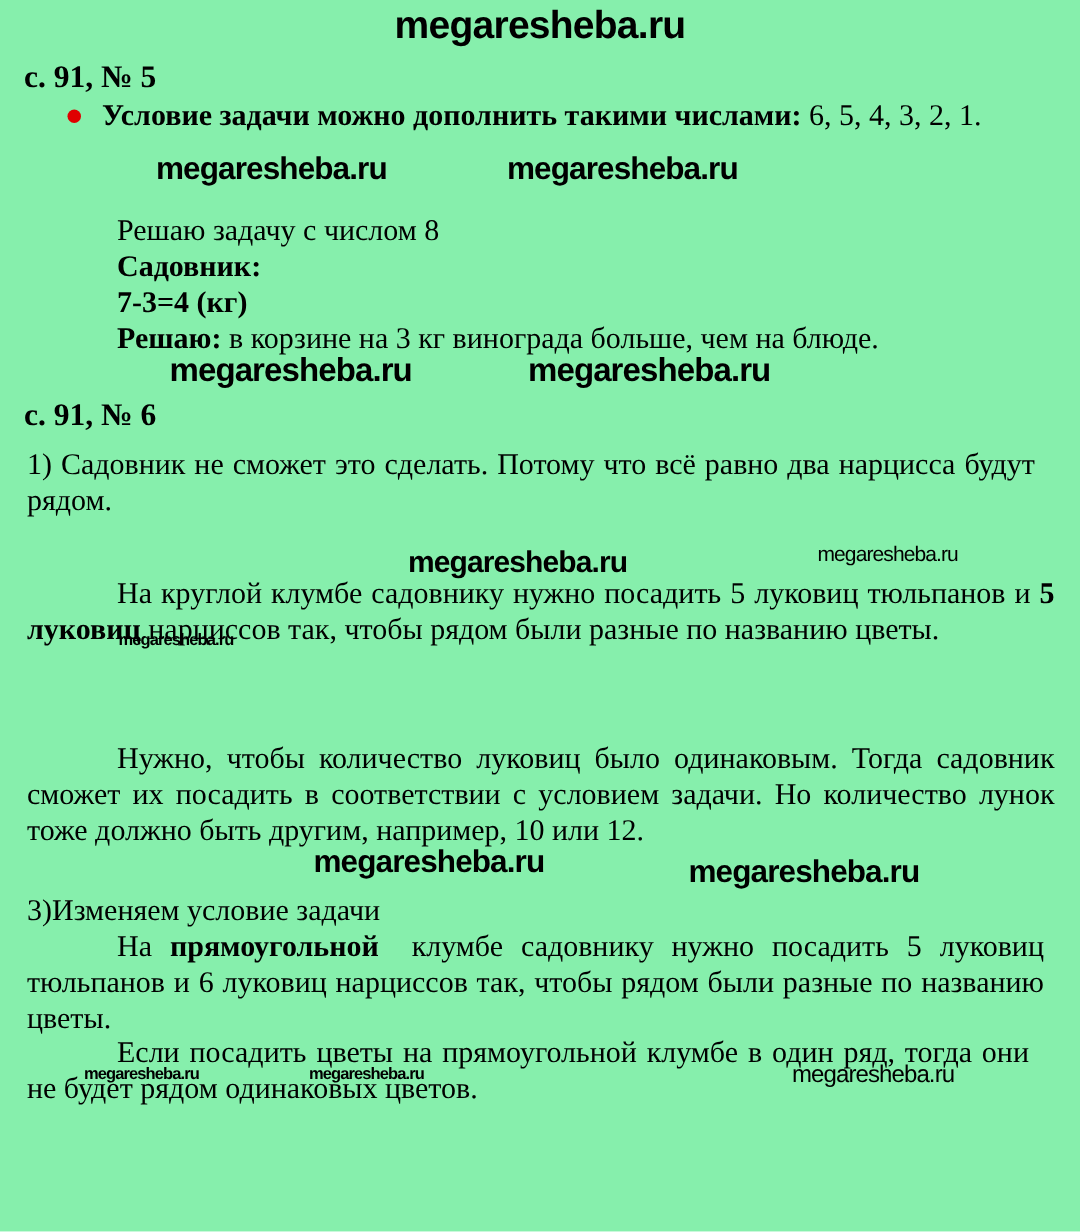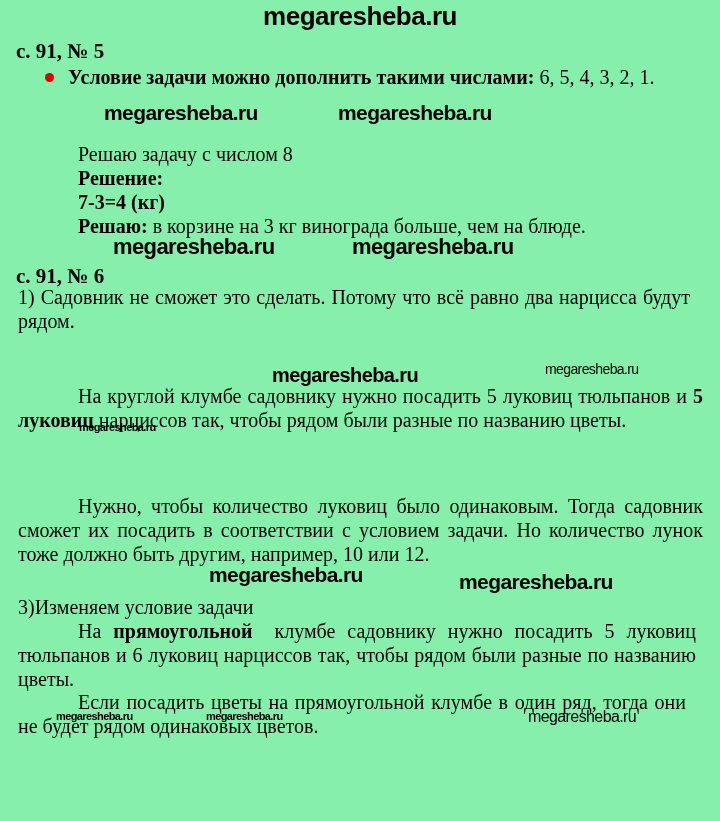--- a/index.html
+++ b/index.html
@@ -21,21 +21,21 @@
 
   .ln { position:absolute; left:78px; font-size:20px; line-height:24px; white-space:nowrap; }
   .l1 { top:142px; } .l2 { top:166px; } .l3 { top:190px; } .l4 { top:214px; }
 
   .lbl  { position:absolute; left:18px; font-size:20px; line-height:24px; white-space:nowrap; }
   .p2l  { top:357px; }
   .p4l  { top:595px; }
 
   .para { position:absolute; left:18px; font-size:20px; line-height:24px; text-align:justify; }
   .ind  { text-indent:60px; }
-  .p1 { top:285px; width:672px; }
+  .p1 { top:298px; width:672px; }
   .p2 { top:384px; width:685px; }
   .p3 { top:494px; width:685px; }
   .p5 { top:619px; width:678px; }
   .p5 .b2 { margin-right:10px; }
   .p6 { top:690px; width:668px; }
 
   .b { font-weight:bold; }
 
   .wm { position:absolute; font-family:"Liberation Sans", sans-serif;
         letter-spacing:-0.6px; white-space:nowrap; line-height:1.15; }
@@ -50,21 +50,21 @@
 
   <div class="top-wm">megaresheba.ru</div>
 
   <div class="h h5">с. 91, № 5</div>
 
   <div class="bullet-item">
     <span class="dot" style="background: rgb(224, 0, 0);"></span><span class="b">Условие задачи можно дополнить такими числами:</span><span> 6, 5, 4, 3, 2, 1.</span>
   </div>
 
   <div class="ln l1">Решаю задачу с числом 8</div>
-  <div class="ln l2 b">Решение:</div>
+  <div class="ln l2 b">Садовник:</div>
   <div class="ln l3 b">7-3=4 (кг)</div>
   <div class="ln l4">
     <span class="b">Решаю:</span><span> в корзине на 3 кг винограда больше, чем на блюде.</span>
   </div>
 
   <div class="h h6">с. 91, № 6</div>
 
   <div class="para p1">1) Садовник не сможет это сделать. Потому что всё равно два нарцисса будут рядом.</div>
 
 

